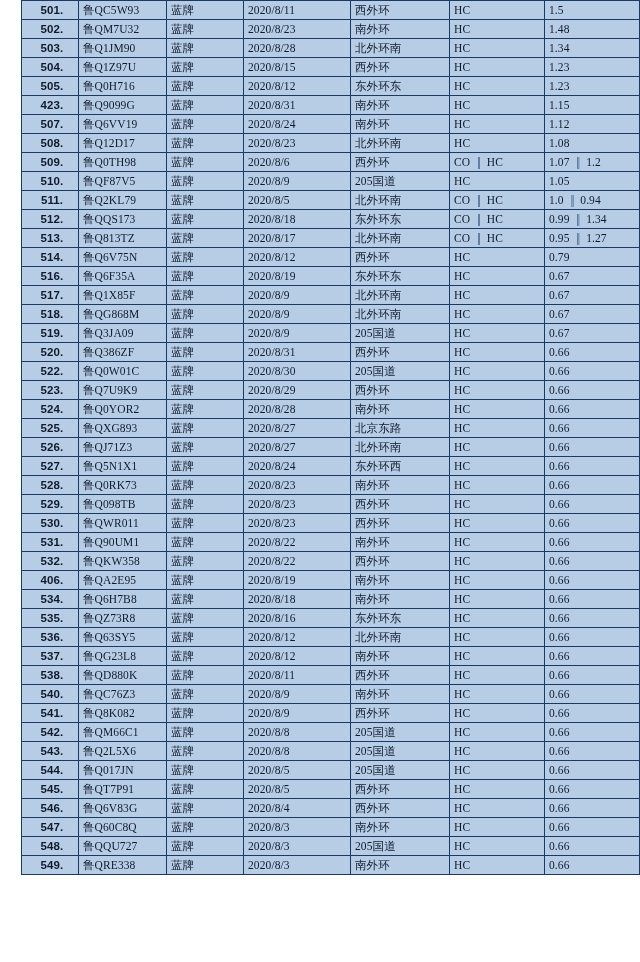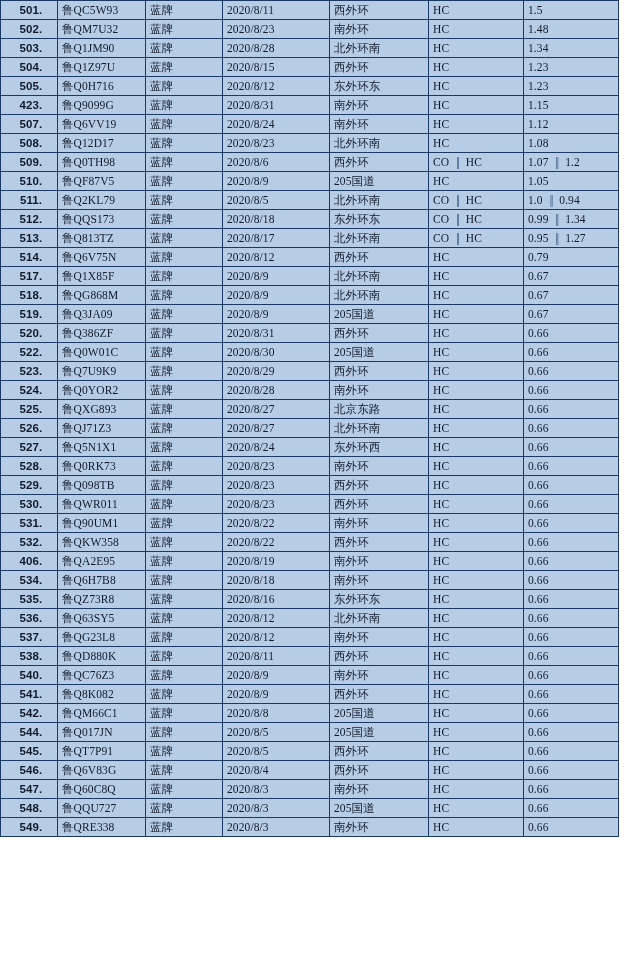--- a/index.html
+++ b/index.html
@@ -17,20 +17,21 @@
     position: relative;
     width: 640px;
     height: 962px;
     background: #ffffff;
     box-sizing: border-box;
   }
   table.violation-table {
     border-collapse: collapse;
     table-layout: fixed;
     width: 618px;
+    margin-left: 21px;
     margin-top: 0px;
     background: #c4b5fd;
   }
   table.violation-table col.c-index  { width: 57px; }
   table.violation-table col.c-plate  { width: 88px; }
   table.violation-table col.c-type   { width: 77px; }
   table.violation-table col.c-date   { width: 107px; }
   table.violation-table col.c-place  { width: 99px; }
   table.violation-table col.c-item   { width: 95px; }
   table.violation-table col.c-value  { width: 95px; }
@@ -229,20 +230,29 @@
         <tr>
           <td class="cell-index">514.</td>
           <td class="cell-plate">鲁Q6V75N</td>
           <td class="cell-type">蓝牌</td>
           <td class="cell-date">2020/8/12</td>
           <td class="cell-place">西外环</td>
           <td class="cell-item">HC</td>
           <td class="cell-value">0.79</td>
         </tr>
         <tr>
+          <td class="cell-index">516.</td>
+          <td class="cell-plate">鲁Q6F35A</td>
+          <td class="cell-type">蓝牌</td>
+          <td class="cell-date">2020/8/19</td>
+          <td class="cell-place">东外环东</td>
+          <td class="cell-item">HC</td>
+          <td class="cell-value">0.67</td>
+        </tr>
+        <tr>
           <td class="cell-index">517.</td>
           <td class="cell-plate">鲁Q1X85F</td>
           <td class="cell-type">蓝牌</td>
           <td class="cell-date">2020/8/9</td>
           <td class="cell-place">北外环南</td>
           <td class="cell-item">HC</td>
           <td class="cell-value">0.67</td>
         </tr>
         <tr>
           <td class="cell-index">518.</td>
@@ -438,20 +448,29 @@
           <td class="cell-plate">鲁Q8K082</td>
           <td class="cell-type">蓝牌</td>
           <td class="cell-date">2020/8/9</td>
           <td class="cell-place">西外环</td>
           <td class="cell-item">HC</td>
           <td class="cell-value">0.66</td>
         </tr>
         <tr>
           <td class="cell-index">542.</td>
           <td class="cell-plate">鲁QM66C1</td>
+          <td class="cell-type">蓝牌</td>
+          <td class="cell-date">2020/8/8</td>
+          <td class="cell-place">205国道</td>
+          <td class="cell-item">HC</td>
+          <td class="cell-value">0.66</td>
+        </tr>
+        <tr>
+          <td class="cell-index">543.</td>
+          <td class="cell-plate">鲁Q2L5X6</td>
           <td class="cell-type">蓝牌</td>
           <td class="cell-date">2020/8/8</td>
           <td class="cell-place">205国道</td>
           <td class="cell-item">HC</td>
           <td class="cell-value">0.66</td>
         </tr>
         <tr>
           <td class="cell-index">544.</td>
           <td class="cell-plate">鲁Q017JN</td>
           <td class="cell-type">蓝牌</td>

